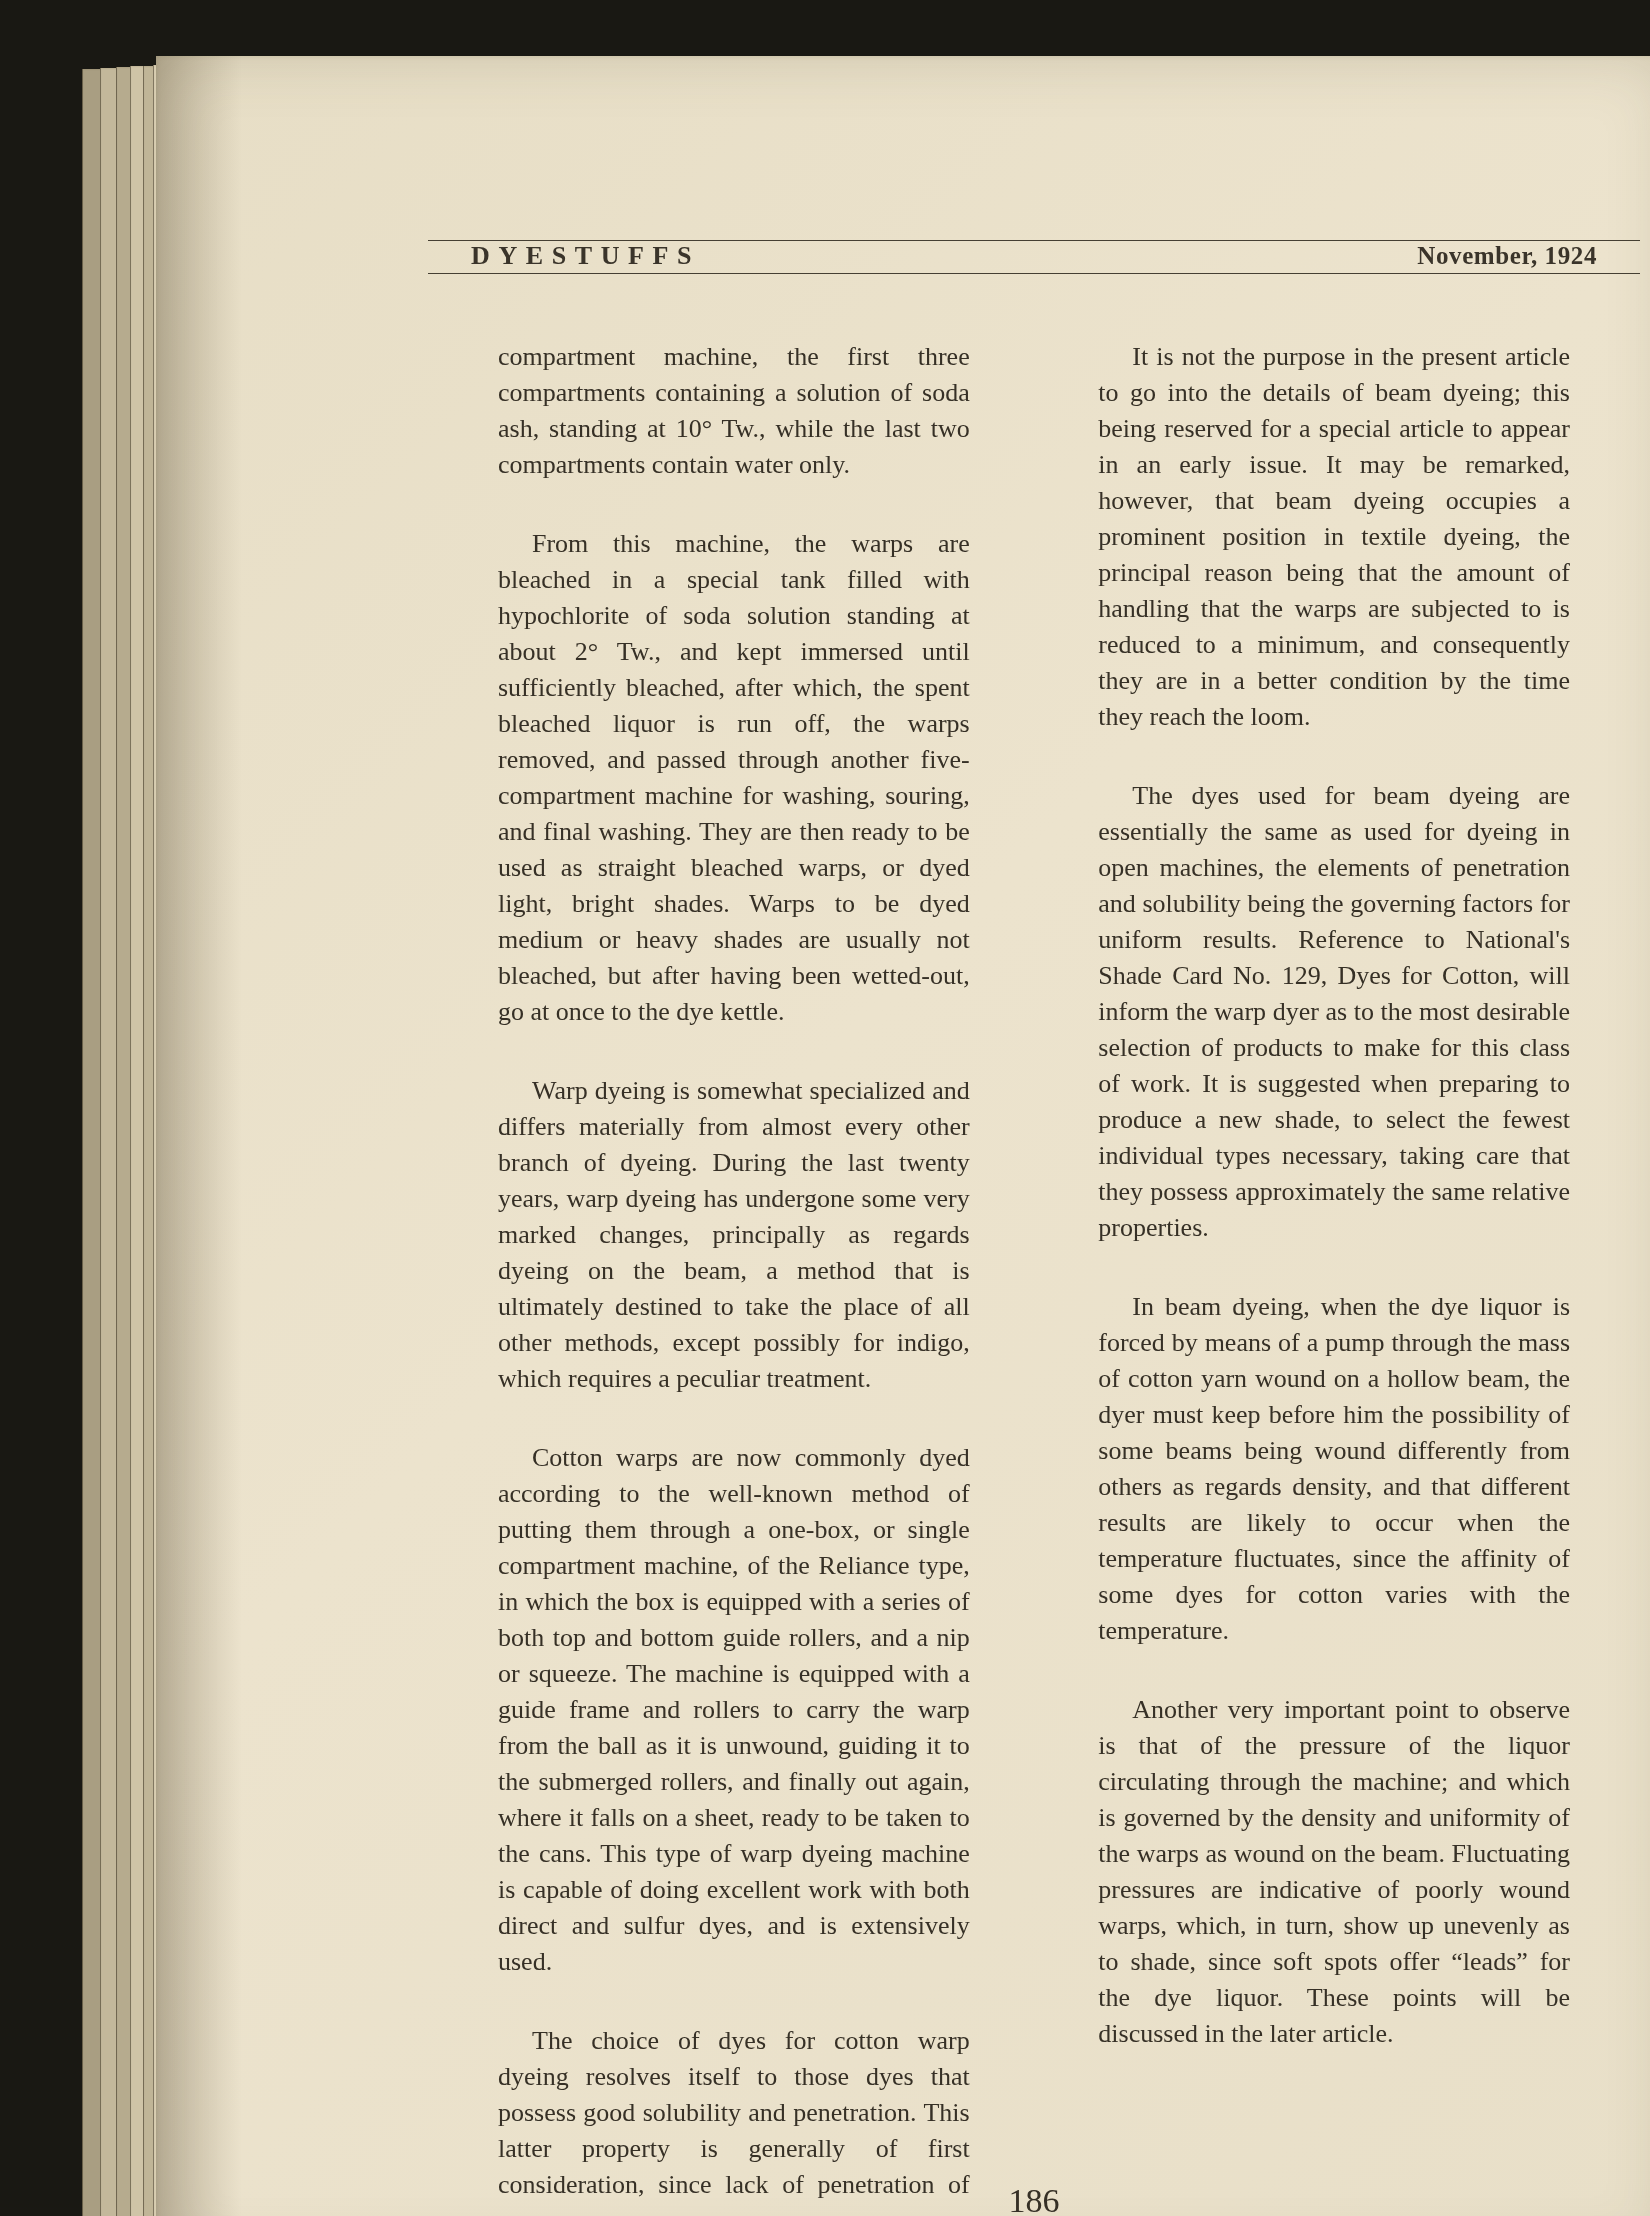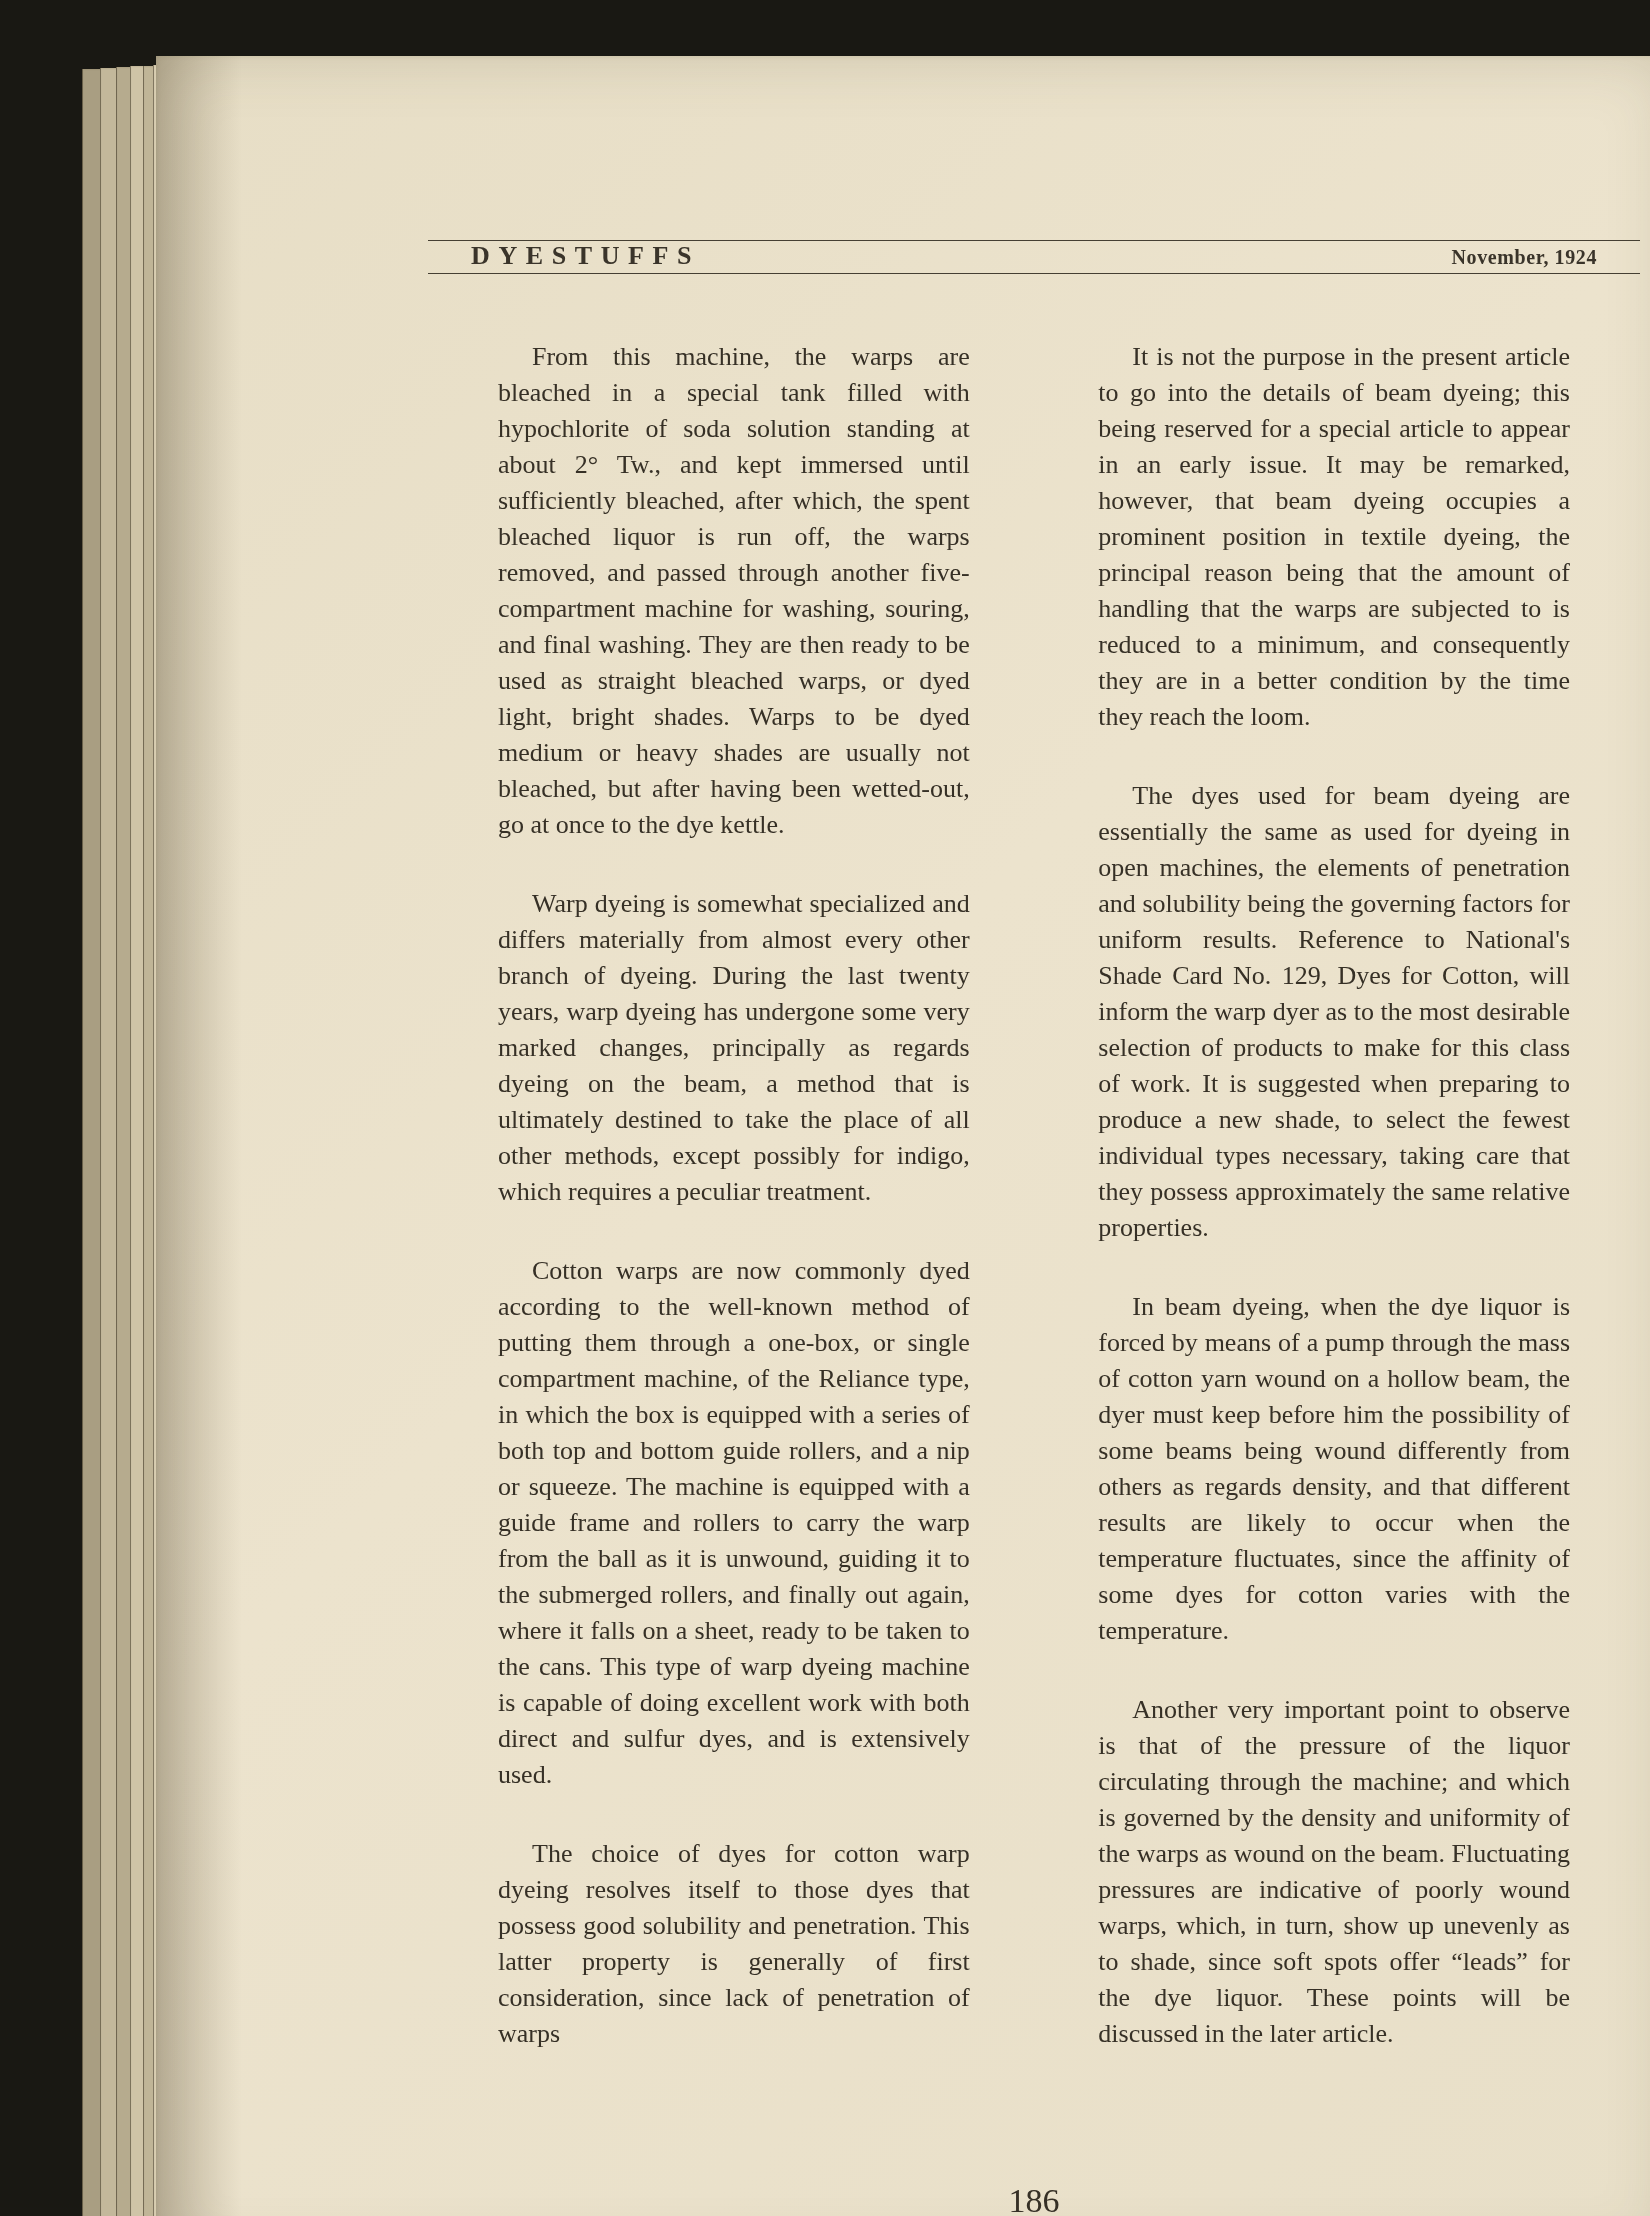--- a/index.html
+++ b/index.html
@@ -35,21 +35,21 @@
     background:linear-gradient(to right, rgba(84,70,42,.30), rgba(84,70,42,0));
     pointer-events:none;
   }
 
   .header {
     position:absolute; left:261px; top:131px; width:1212px;
     display:flex; justify-content:space-between; align-items:baseline;
     color:#3a342a;
   }
   .journal-title { font-size:26px; font-weight:bold; letter-spacing:8.6px; }
-  .issue-date    { font-size:20px; font-weight:bold; letter-spacing:0.6px; }
+  .issue-date    { font-size:25px; font-weight:bold; letter-spacing:0.6px; }
 
   .header-rule {
     position:absolute; left:261px; top:173px; width:1212px; height:5.2px;
     border-top:1.7px solid #453f33; border-bottom:1.1px solid #453f33;
   }
 
   .columns {
     position:absolute; left:261px; top:202px; width:1212px;
     display:flex; gap:20.6px; color:#363026;
   }
@@ -83,20 +83,21 @@
 
   <div class="header">
     <span class="journal-title">DYESTUFFS</span>
     <span class="issue-date">November, 1924</span>
   </div>
 
   <div class="header-rule"></div>
 
   <div class="columns">
     <div class="col">
+        <p class="no-indent">compartment machine, the first three compartments containing a solution of soda ash, standing at 10° Tw., while the last two compartments contain water only.</p>
         <p>From this machine, the warps are bleached in a special tank filled with hypochlorite of soda solution standing at about 2° Tw., and kept immersed until sufficiently bleached, after which, the spent bleached liquor is run off, the warps removed, and passed through another five-compartment machine for washing, souring, and final washing. They are then ready to be used as straight bleached warps, or dyed light, bright shades. Warps to be dyed medium or heavy shades are usually not bleached, but after having been wetted-out, go at once to the dye kettle.</p>
         <p>Warp dyeing is somewhat specialized and differs materially from almost every other branch of dyeing. During the last twenty years, warp dyeing has undergone some very marked changes, principally as regards dyeing on the beam, a method that is ultimately destined to take the place of all other methods, except possibly for indigo, which requires a peculiar treatment.</p>
         <p>Cotton warps are now commonly dyed according to the well-known method of putting them through a one-box, or single compartment machine, of the Reliance type, in which the box is equipped with a series of both top and bottom guide rollers, and a nip or squeeze. The machine is equipped with a guide frame and rollers to carry the warp from the ball as it is unwound, guiding it to the submerged rollers, and finally out again, where it falls on a sheet, ready to be taken to the cans. This type of warp dyeing machine is capable of doing excellent work with both direct and sulfur dyes, and is extensively used.</p>
         <p>The choice of dyes for cotton warp dyeing resolves itself to those dyes that possess good solubility and penetration. This latter property is generally of first consideration, since lack of penetration of warps</p>
       </div>
     <div class="col">
         <p>It is not the purpose in the present article to go into the details of beam dyeing; this being reserved for a special article to appear in an early issue. It may be remarked, however, that beam dyeing occupies a prominent position in textile dyeing, the principal reason being that the amount of handling that the warps are subjected to is reduced to a minimum, and consequently they are in a better condition by the time they reach the loom.</p>
         <p>The dyes used for beam dyeing are essentially the same as used for dyeing in open machines, the elements of penetration and solubility being the governing factors for uniform results. Reference to National's Shade Card No. 129, Dyes for Cotton, will inform the warp dyer as to the most desirable selection of products to make for this class of work. It is suggested when preparing to produce a new shade, to select the fewest individual types necessary, taking care that they possess approximately the same relative properties.</p>
         <p>In beam dyeing, when the dye liquor is forced by means of a pump through the mass of cotton yarn wound on a hollow beam, the dyer must keep before him the possibility of some beams being wound differently from others as regards density, and that different results are likely to occur when the temperature fluctuates, since the affinity of some dyes for cotton varies with the temperature.</p>
         <p>Another very important point to observe is that of the pressure of the liquor circulating through the machine; and which is governed by the density and uniformity of the warps as wound on the beam. Fluctuating pressures are indicative of poorly wound warps, which, in turn, show up unevenly as to shade, since soft spots offer “leads” for the dye liquor. These points will be discussed in the later article.</p>

